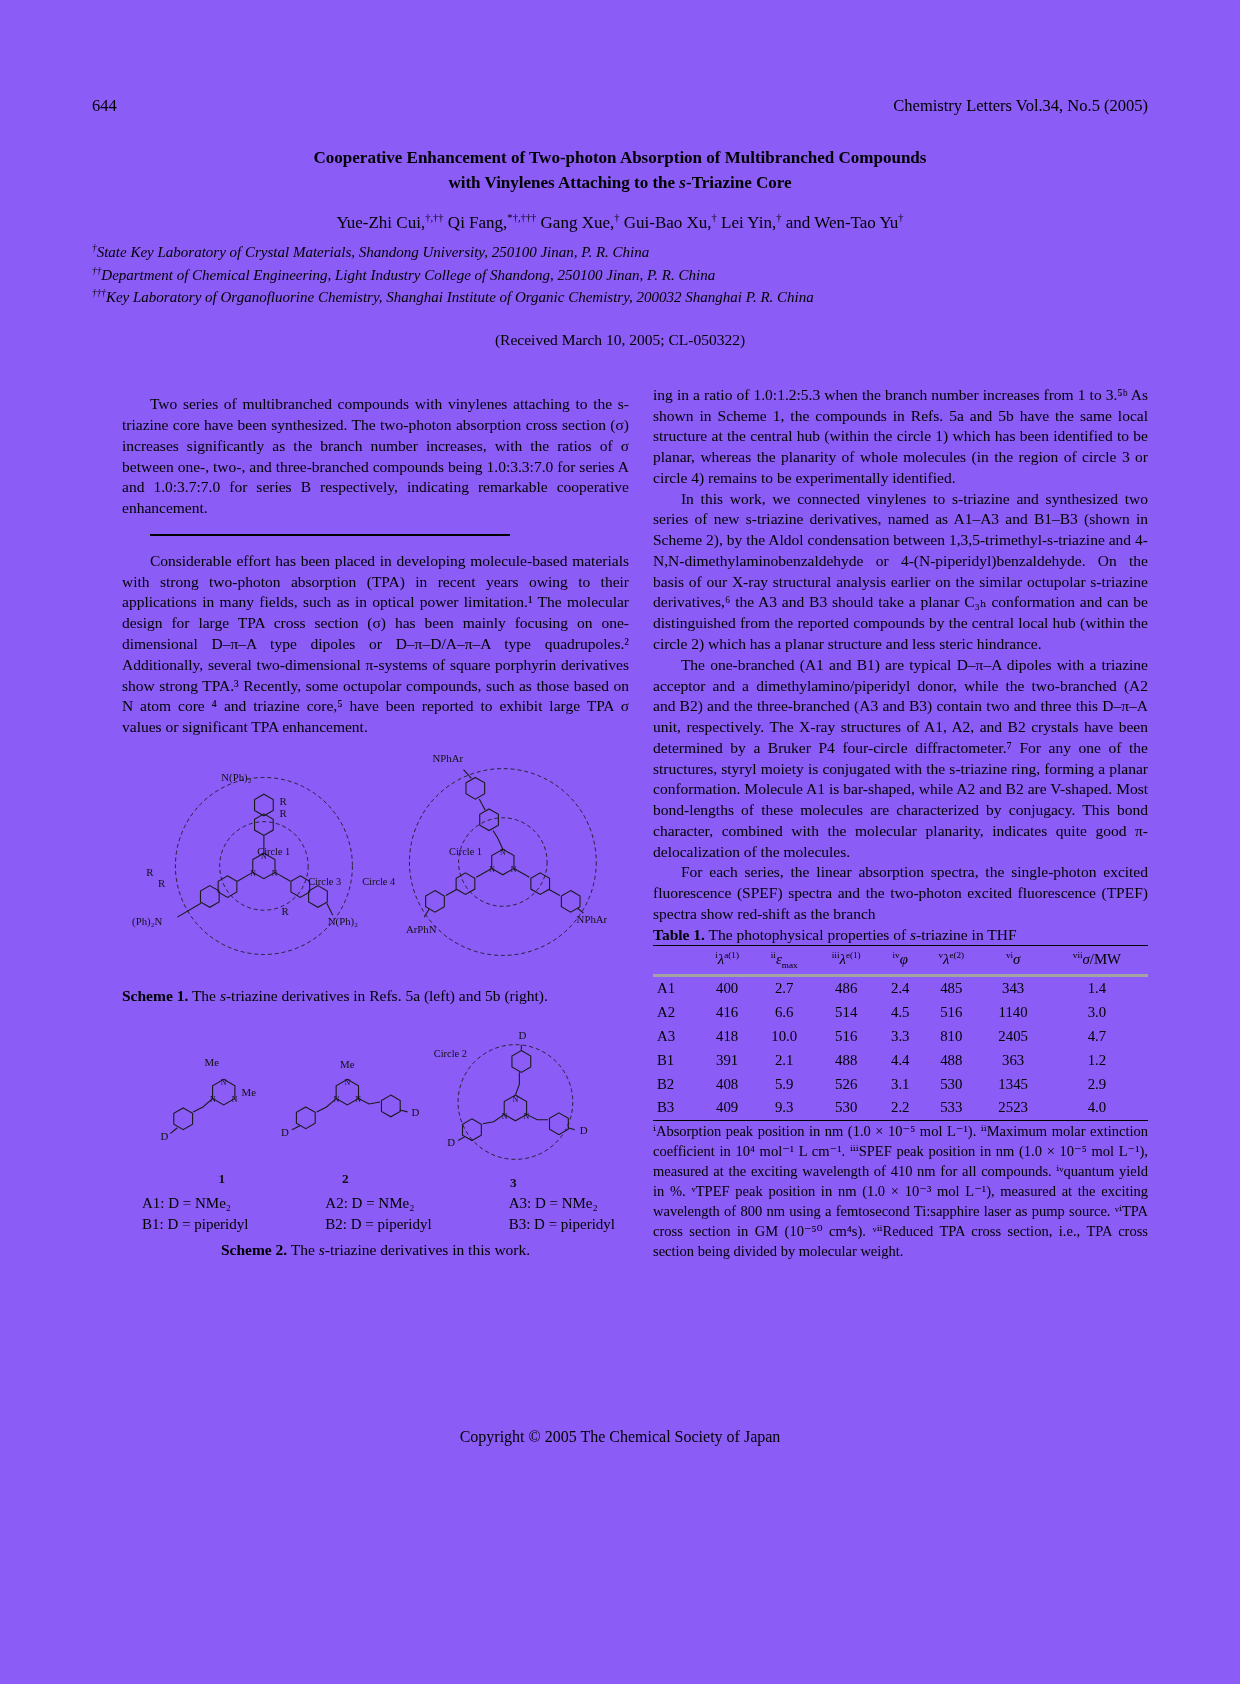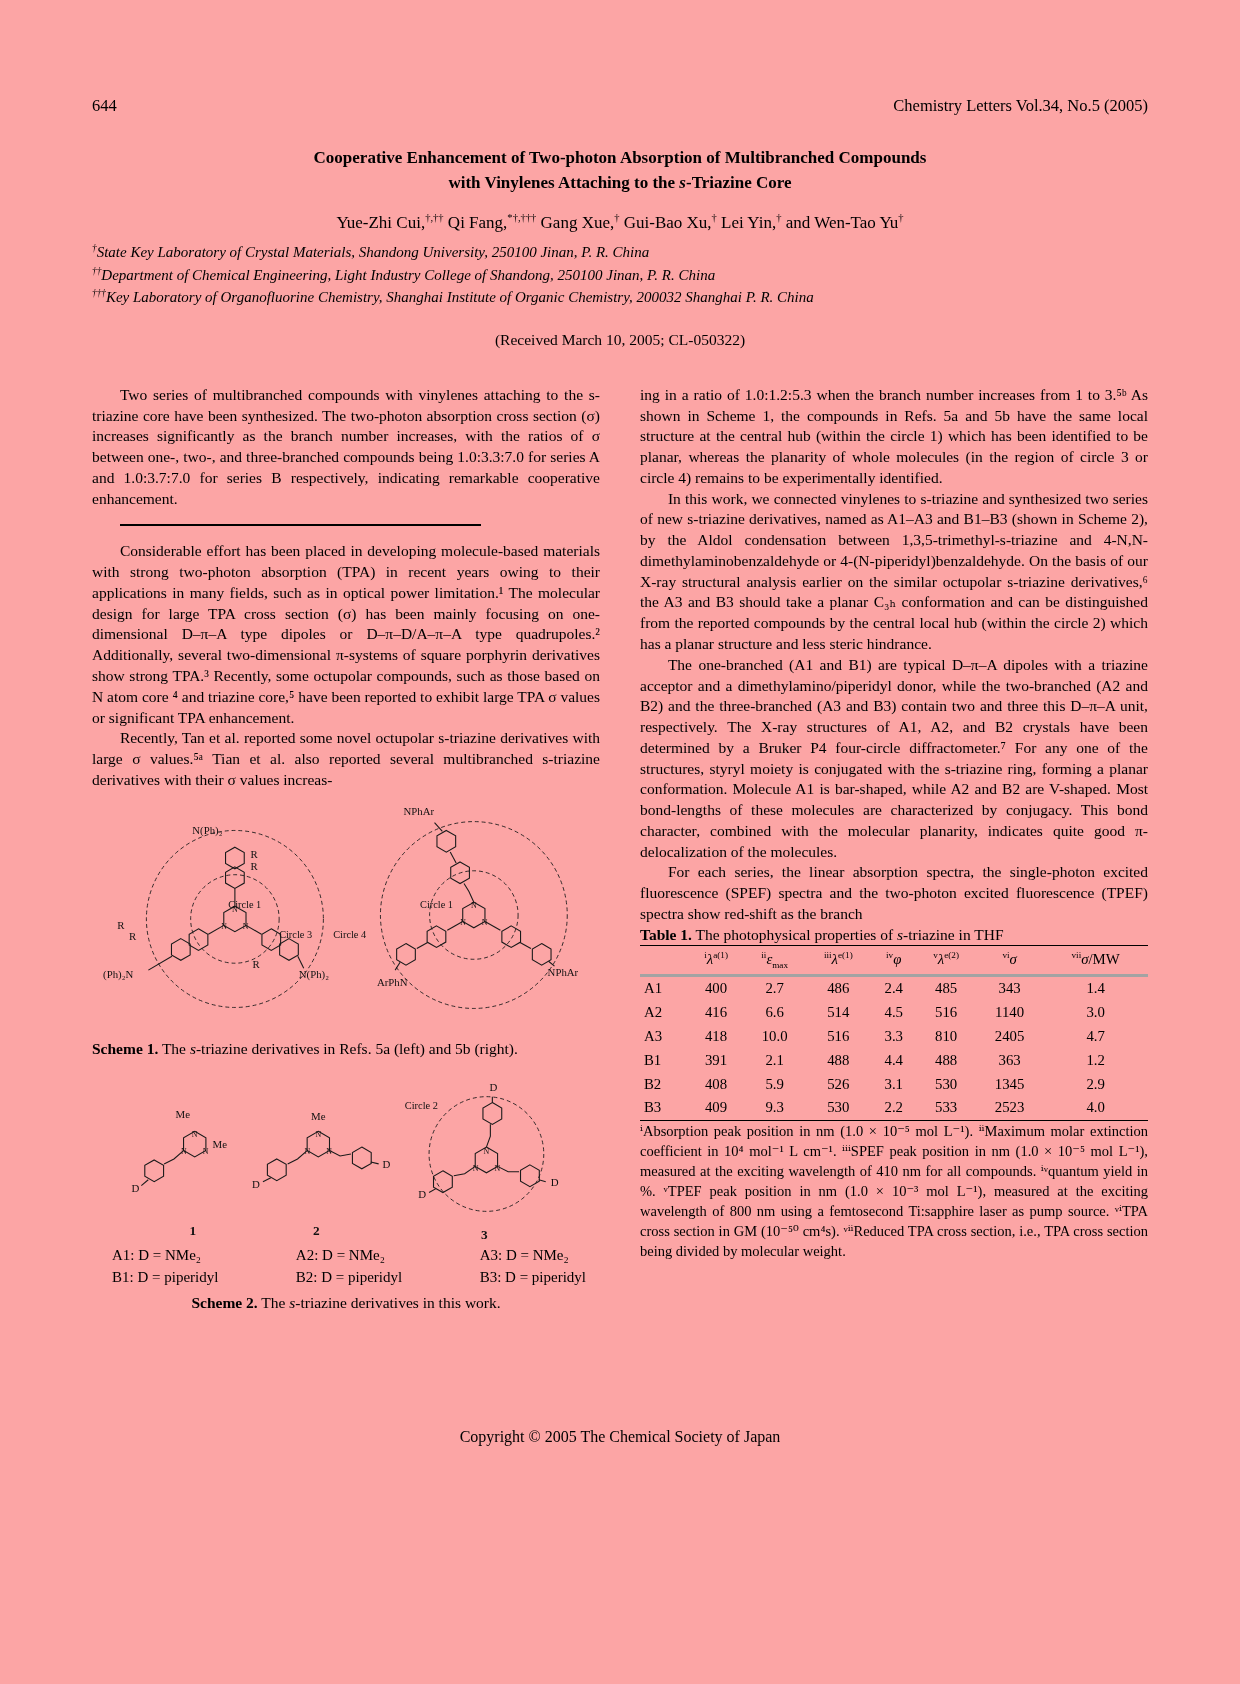--- a/index.html
+++ b/index.html
@@ -1,28 +1,28 @@
 <!DOCTYPE html>
 <html><head>
 <meta charset="utf-8">
 <style>
   html,body{margin:0;padding:0;background:#ffffff;}
   .page{
-    width:1240px;height:1684px;background:#fca5a5;color:#000;
+    width:1240px;height:1684px;background:#8b5cf6;color:#000;
     font-family:"Liberation Serif","DejaVu Serif","DejaVu Sans",serif;
     position:relative;overflow:hidden;padding:96px 92px 0 92px;box-sizing:border-box;
   }
   sup{font-size:62%;line-height:0;vertical-align:super;}
   sub{font-size:62%;line-height:0;vertical-align:sub;}
   .hdr{display:flex;justify-content:space-between;font-size:16.5px;}
   .title{margin:30px 0 0 0;text-align:center;font-size:17px;font-weight:bold;line-height:1.45;}
   .authors{margin:18px 0 0 0;text-align:center;font-size:17px;}
   .affils{margin-top:8px;font-style:italic;font-size:15px;line-height:1.5;}
   .received{margin:22px 0 36px 0;text-align:center;font-size:15.5px;}
-  .cols{display:flex;gap:40px;align-items:flex-start;}
+  .cols{display:flex;gap:24px;align-items:flex-end;margin-left:30px;}
   .col{width:508px;font-size:15.5px;line-height:1.34;text-align:justify;}
   .col p{margin:0;}
   .col p.body{text-indent:1.8em;}
   .col p.noindent{text-indent:0;}
   .rule{border:0;border-top:2px solid #000;width:71%;margin:15px 0 15px 28px;}
   figure{margin:0;}
   .scheme{margin-top:8px;}
   .scheme svg{display:block;margin:0 auto;}
   .caption{font-size:15.5px;line-height:1.35;margin-top:4px;text-align:justify;}
   .caption.center{text-align:center;}
@@ -61,21 +61,20 @@
   </div>
 
   <p class="received">(Received March 10, 2005; CL-050322)</p>
 
   <div class="cols">
 
     <div class="col">
       <p class="body">Two series of multibranched compounds with vinylenes attaching to the s-triazine core have been synthesized. The two-photon absorption cross section (σ) increases significantly as the branch number increases, with the ratios of σ between one-, two-, and three-branched compounds being 1.0:3.3:7.0 for series A and 1.0:3.7:7.0 for series B respectively, indicating remarkable cooperative enhancement.</p>
       <hr class="rule">
       <p class="body">Considerable effort has been placed in developing molecule-based materials with strong two-photon absorption (TPA) in recent years owing to their applications in many fields, such as in optical power limitation.¹ The molecular design for large TPA cross section (σ) has been mainly focusing on one-dimensional D–π–A type dipoles or D–π–D/A–π–A type quadrupoles.² Additionally, several two-dimensional π-systems of square porphyrin derivatives show strong TPA.³ Recently, some octupolar compounds, such as those based on N atom core ⁴ and triazine core,⁵ have been reported to exhibit large TPA σ values or significant TPA enhancement.</p>
-      <p class="body">Recently, Tan et al. reported some novel octupolar s-triazine derivatives with large σ values.⁵ᵃ Tian et al. also reported several multibranched s-triazine derivatives with their σ values increas-</p>
 
       <figure class="scheme">
         <svg width="507" height="236" viewBox="0 0 507 240">
           <defs>
             <polygon id="hx" points="0,-11 9.5,-5.5 9.5,5.5 0,11 -9.5,5.5 -9.5,-5.5"></polygon>
             <polygon id="hxc" points="0,-13 11.3,-6.5 11.3,6.5 0,13 -11.3,6.5 -11.3,-6.5"></polygon>
           </defs>
           <g stroke="#1a1a1a" fill="none" stroke-width="1.1">
             <g transform="translate(140,122)">
               <circle r="45" stroke-dasharray="4 3" stroke-width="0.9"></circle>

